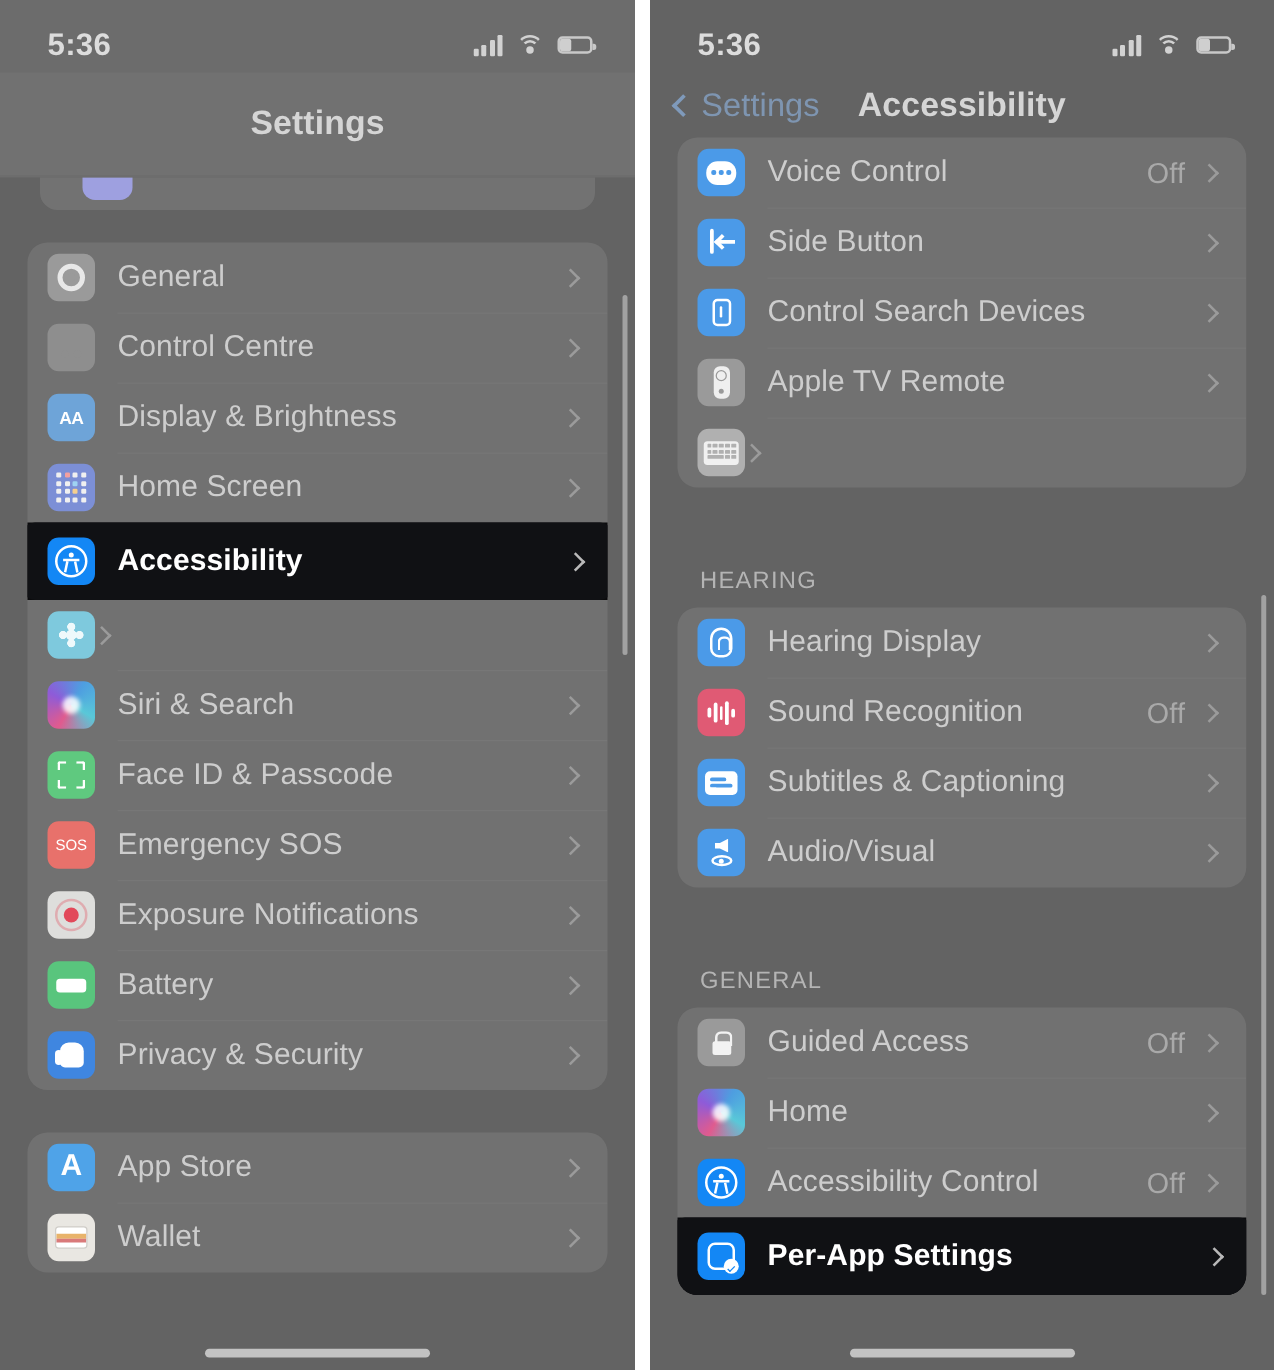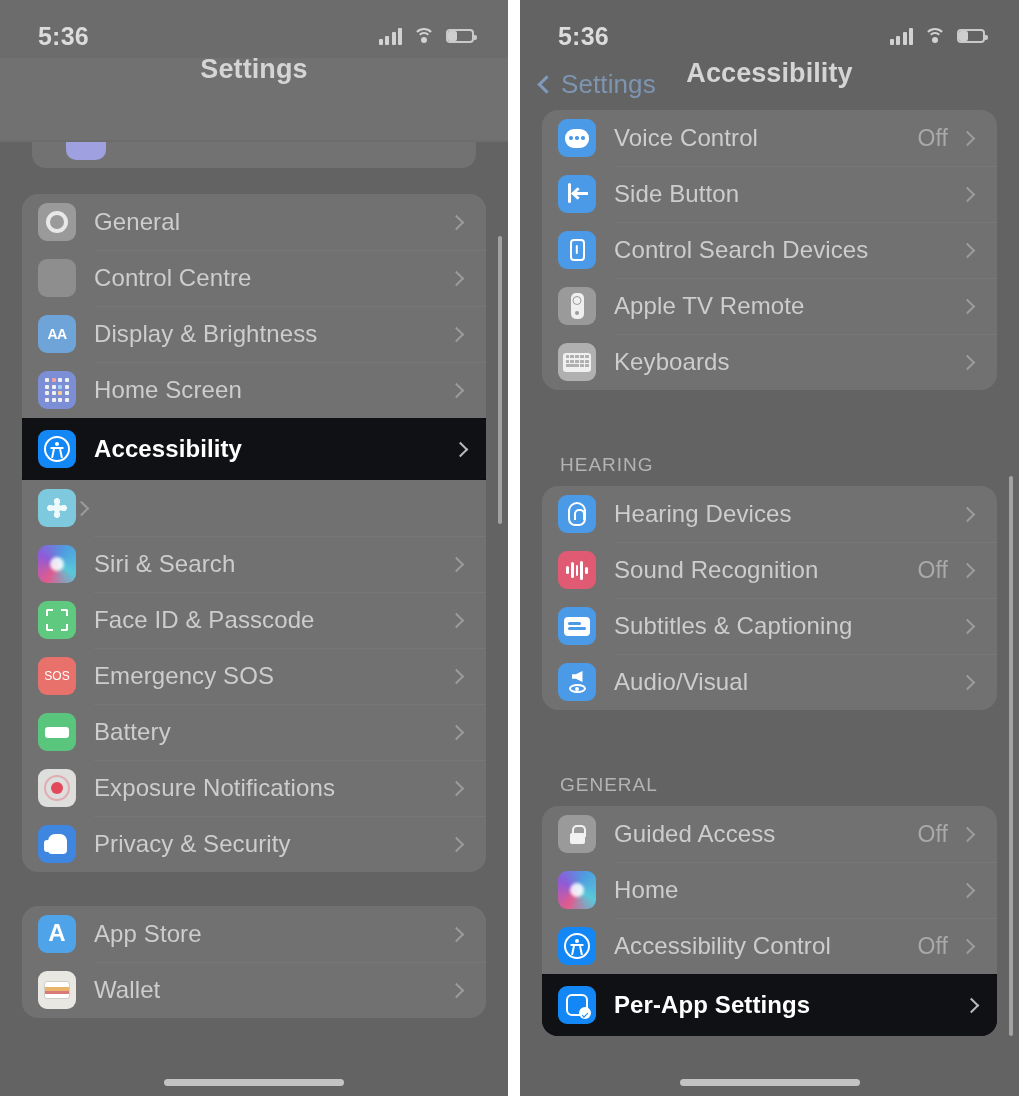--- a/index.html
+++ b/index.html
@@ -51,21 +51,21 @@
               border-radius:50%; border:none; }
   .batt { width:28px; height:14px; border:2px solid #c9c9c9; border-radius:4px;
           position:relative; }
   .batt::after { content:""; position:absolute; right:-4.5px; top:3.5px;
                  width:2.5px; height:5px; background:#c9c9c9; border-radius:0 2px 2px 0;}
   .batt i { display:block; height:100%; background:#cfcfcf; border-radius:2px; }
 
   
   .navbar {
     position:relative; z-index:3;
-    height:52px; display:flex; justify-content:center;
+    height:52px; display:flex; align-items:center; justify-content:center;
     color:#d5d5d5;
   }
   .nav-title { font-size:27px; font-weight:700; letter-spacing:.1px; }
   .navbar.with-back { justify-content:flex-start; padding-left:14px; }
   .back-btn { display:flex; align-items:center; gap:8px; color:#7d96b5; }
   .back-chev {
     width:13px; height:13px; border-left:3.4px solid #7f9abb;
     border-bottom:3.4px solid #7f9abb; transform:rotate(45deg);
     margin-left:6px; margin-top:0;
   }
@@ -429,31 +429,31 @@
               </span>
               <span class="row-label">Face ID &amp; Passcode</span>
               <span class="chev"></span>
             </div>
             <div class="row">
               <span class="row-icon ic-sos">SOS</span>
               <span class="row-label">Emergency SOS</span>
               <span class="chev"></span>
             </div>
             <div class="row">
+              <span class="row-icon ic-expo">
+                <span class="dot"></span>
+              </span>
+              <span class="row-label">Exposure Notifications</span>
+              <span class="chev"></span>
+            </div>
+            <div class="row">
               <span class="row-icon ic-batt">
                 <span class="b"></span>
               </span>
               <span class="row-label">Battery</span>
-              <span class="chev"></span>
-            </div>
-            <div class="row">
-              <span class="row-icon ic-expo">
-                <span class="dot"></span>
-              </span>
-              <span class="row-label">Exposure Notifications</span>
               <span class="chev"></span>
             </div>
             <div class="row">
               <span class="row-icon ic-privacy">
                 <span class="hand"></span>
               </span>
               <span class="row-label">Privacy &amp; Security</span>
               <span class="chev"></span>
             </div>
           </div>
@@ -562,32 +562,31 @@
                   <i></i>
                   <i></i>
                   <i></i>
                   <i></i>
                   <i></i>
                   <i class="wide"></i>
                   <i></i>
                   <i></i>
                 </span>
               </span>
-              <span class="row-label">Keyboards</span>
               <span class="chev"></span>
             </div>
           </div>
           <div class="group-gap"></div>
           <div class="section-header">HEARING</div>
           <div class="card">
             <div class="row">
               <span class="row-icon ic-hearing">
                 <span class="ear"></span>
               </span>
-              <span class="row-label">Hearing Devices</span>
+              <span class="row-label">Hearing Display</span>
               <span class="chev"></span>
             </div>
             <div class="row">
               <span class="row-icon ic-sound">
                 <span class="wv">
                   <i></i>
                   <i></i>
                   <i></i>
                   <i></i>
                   <i></i>

